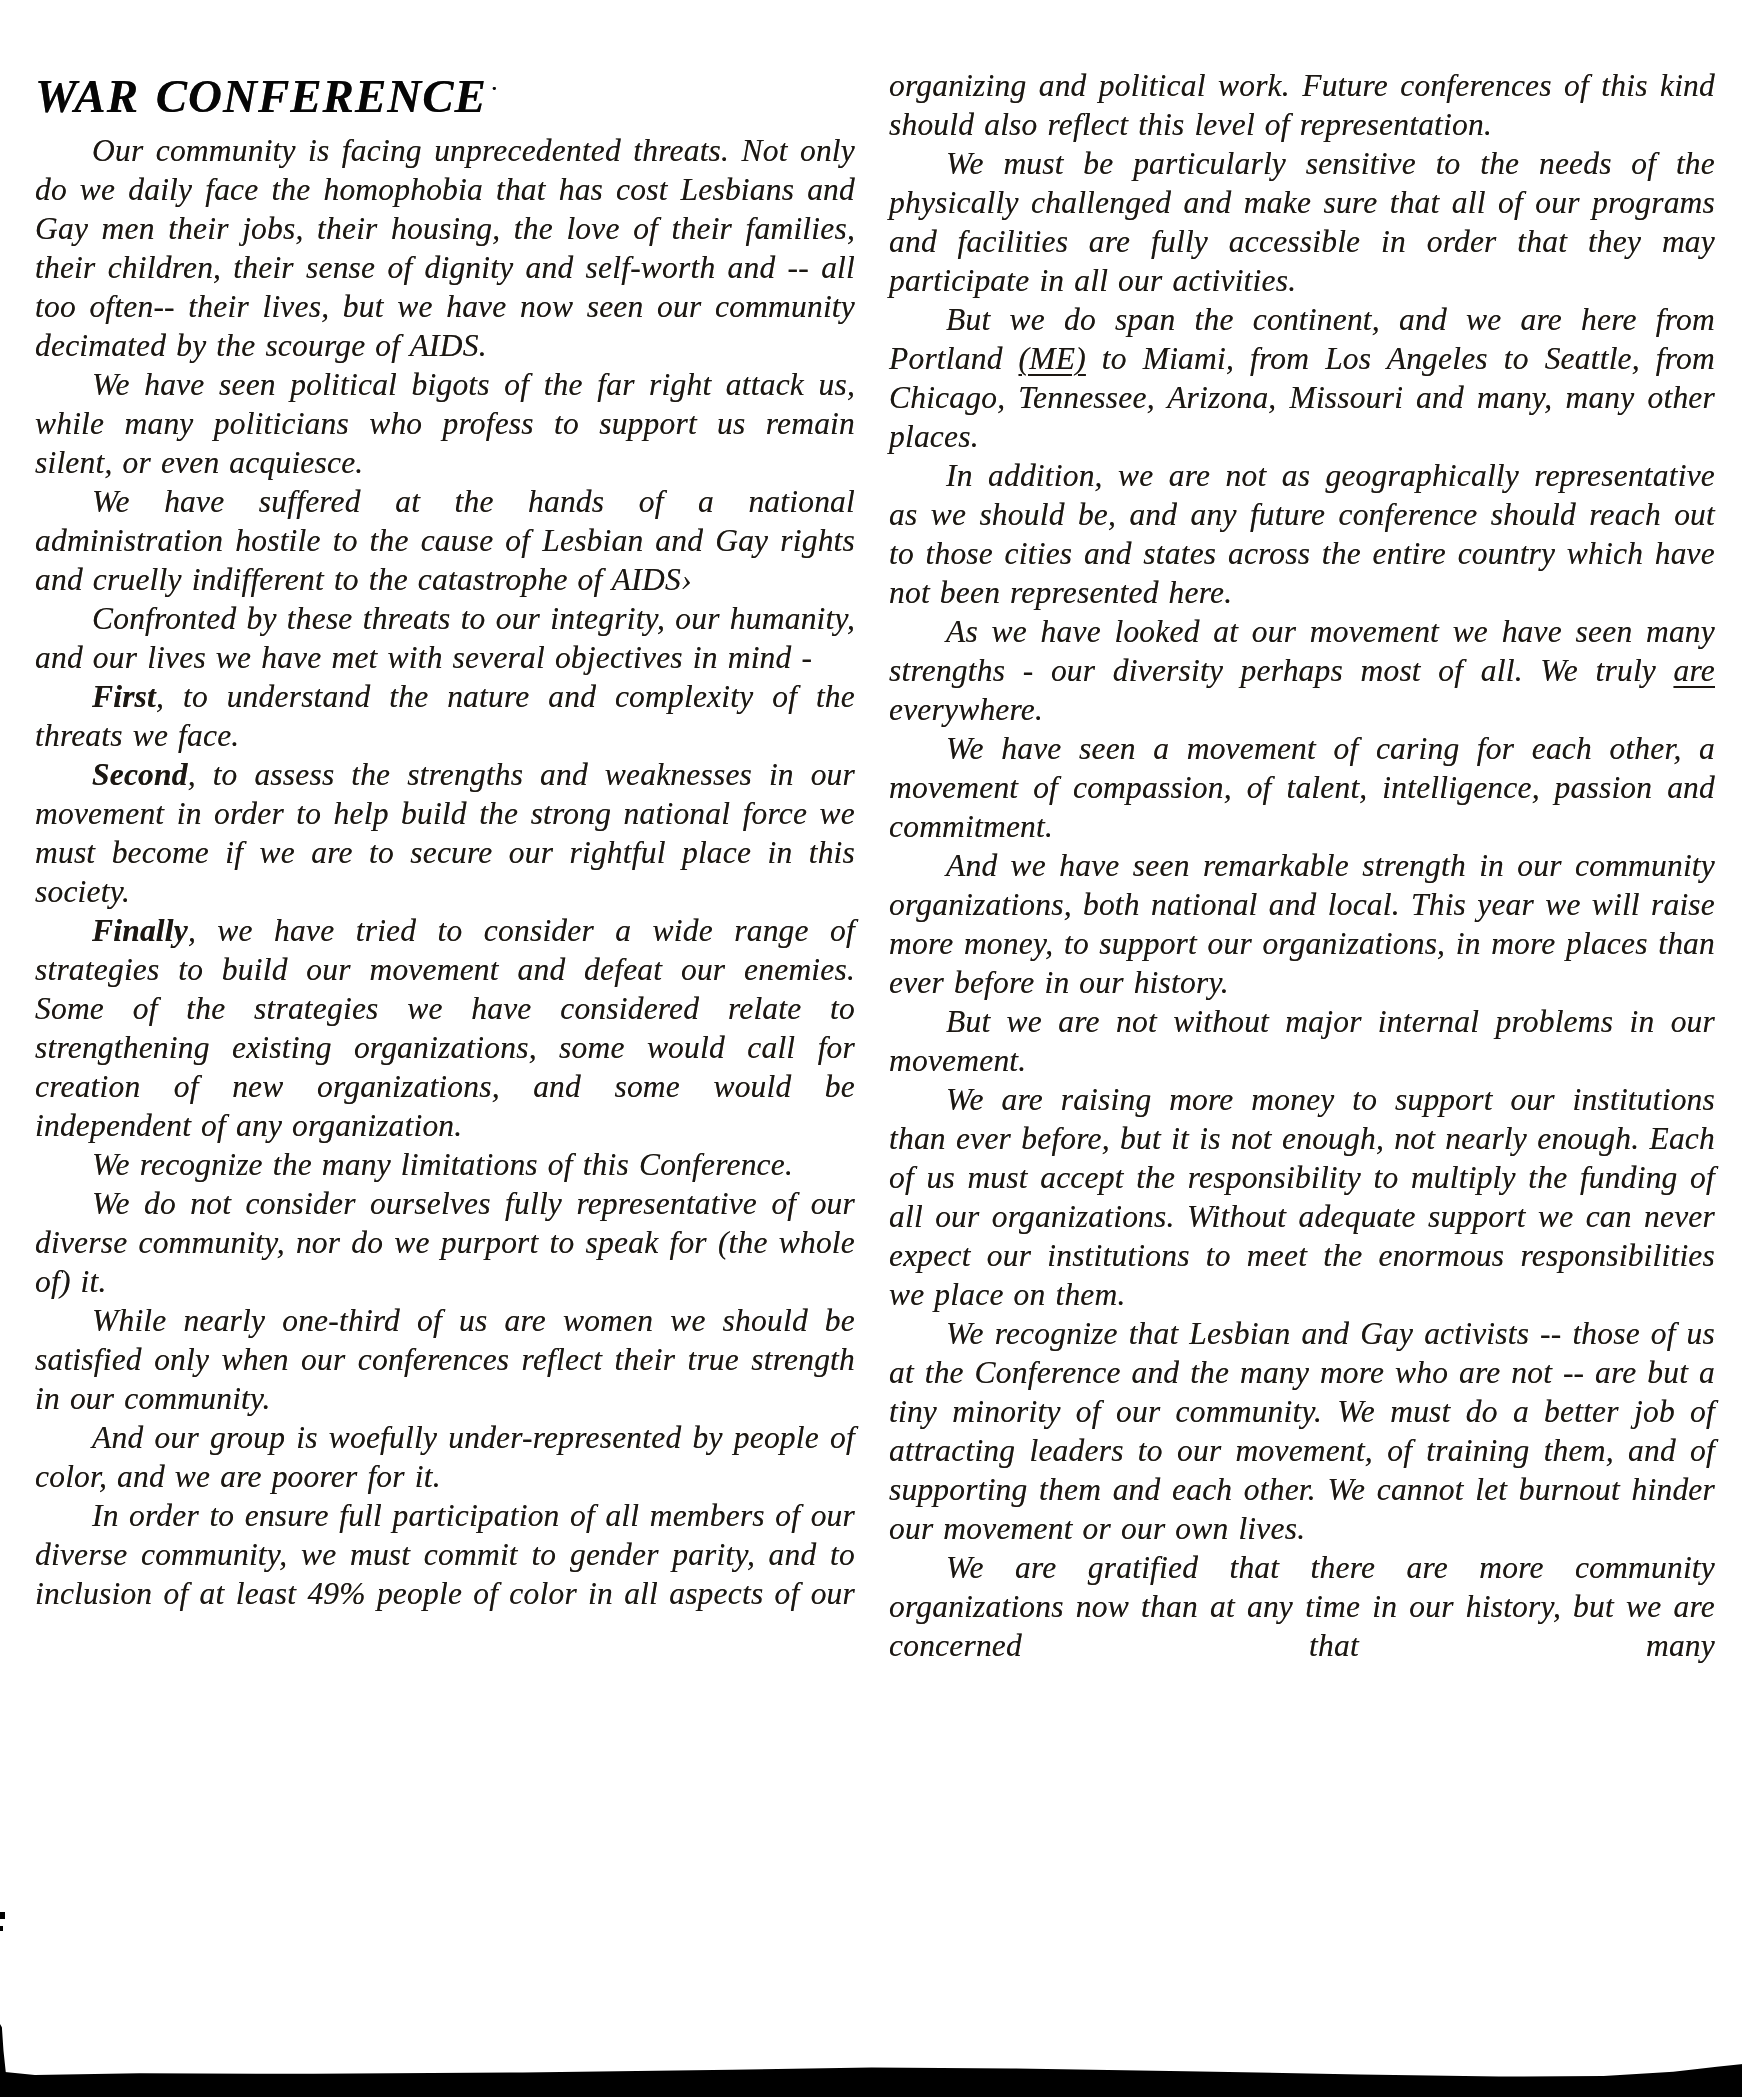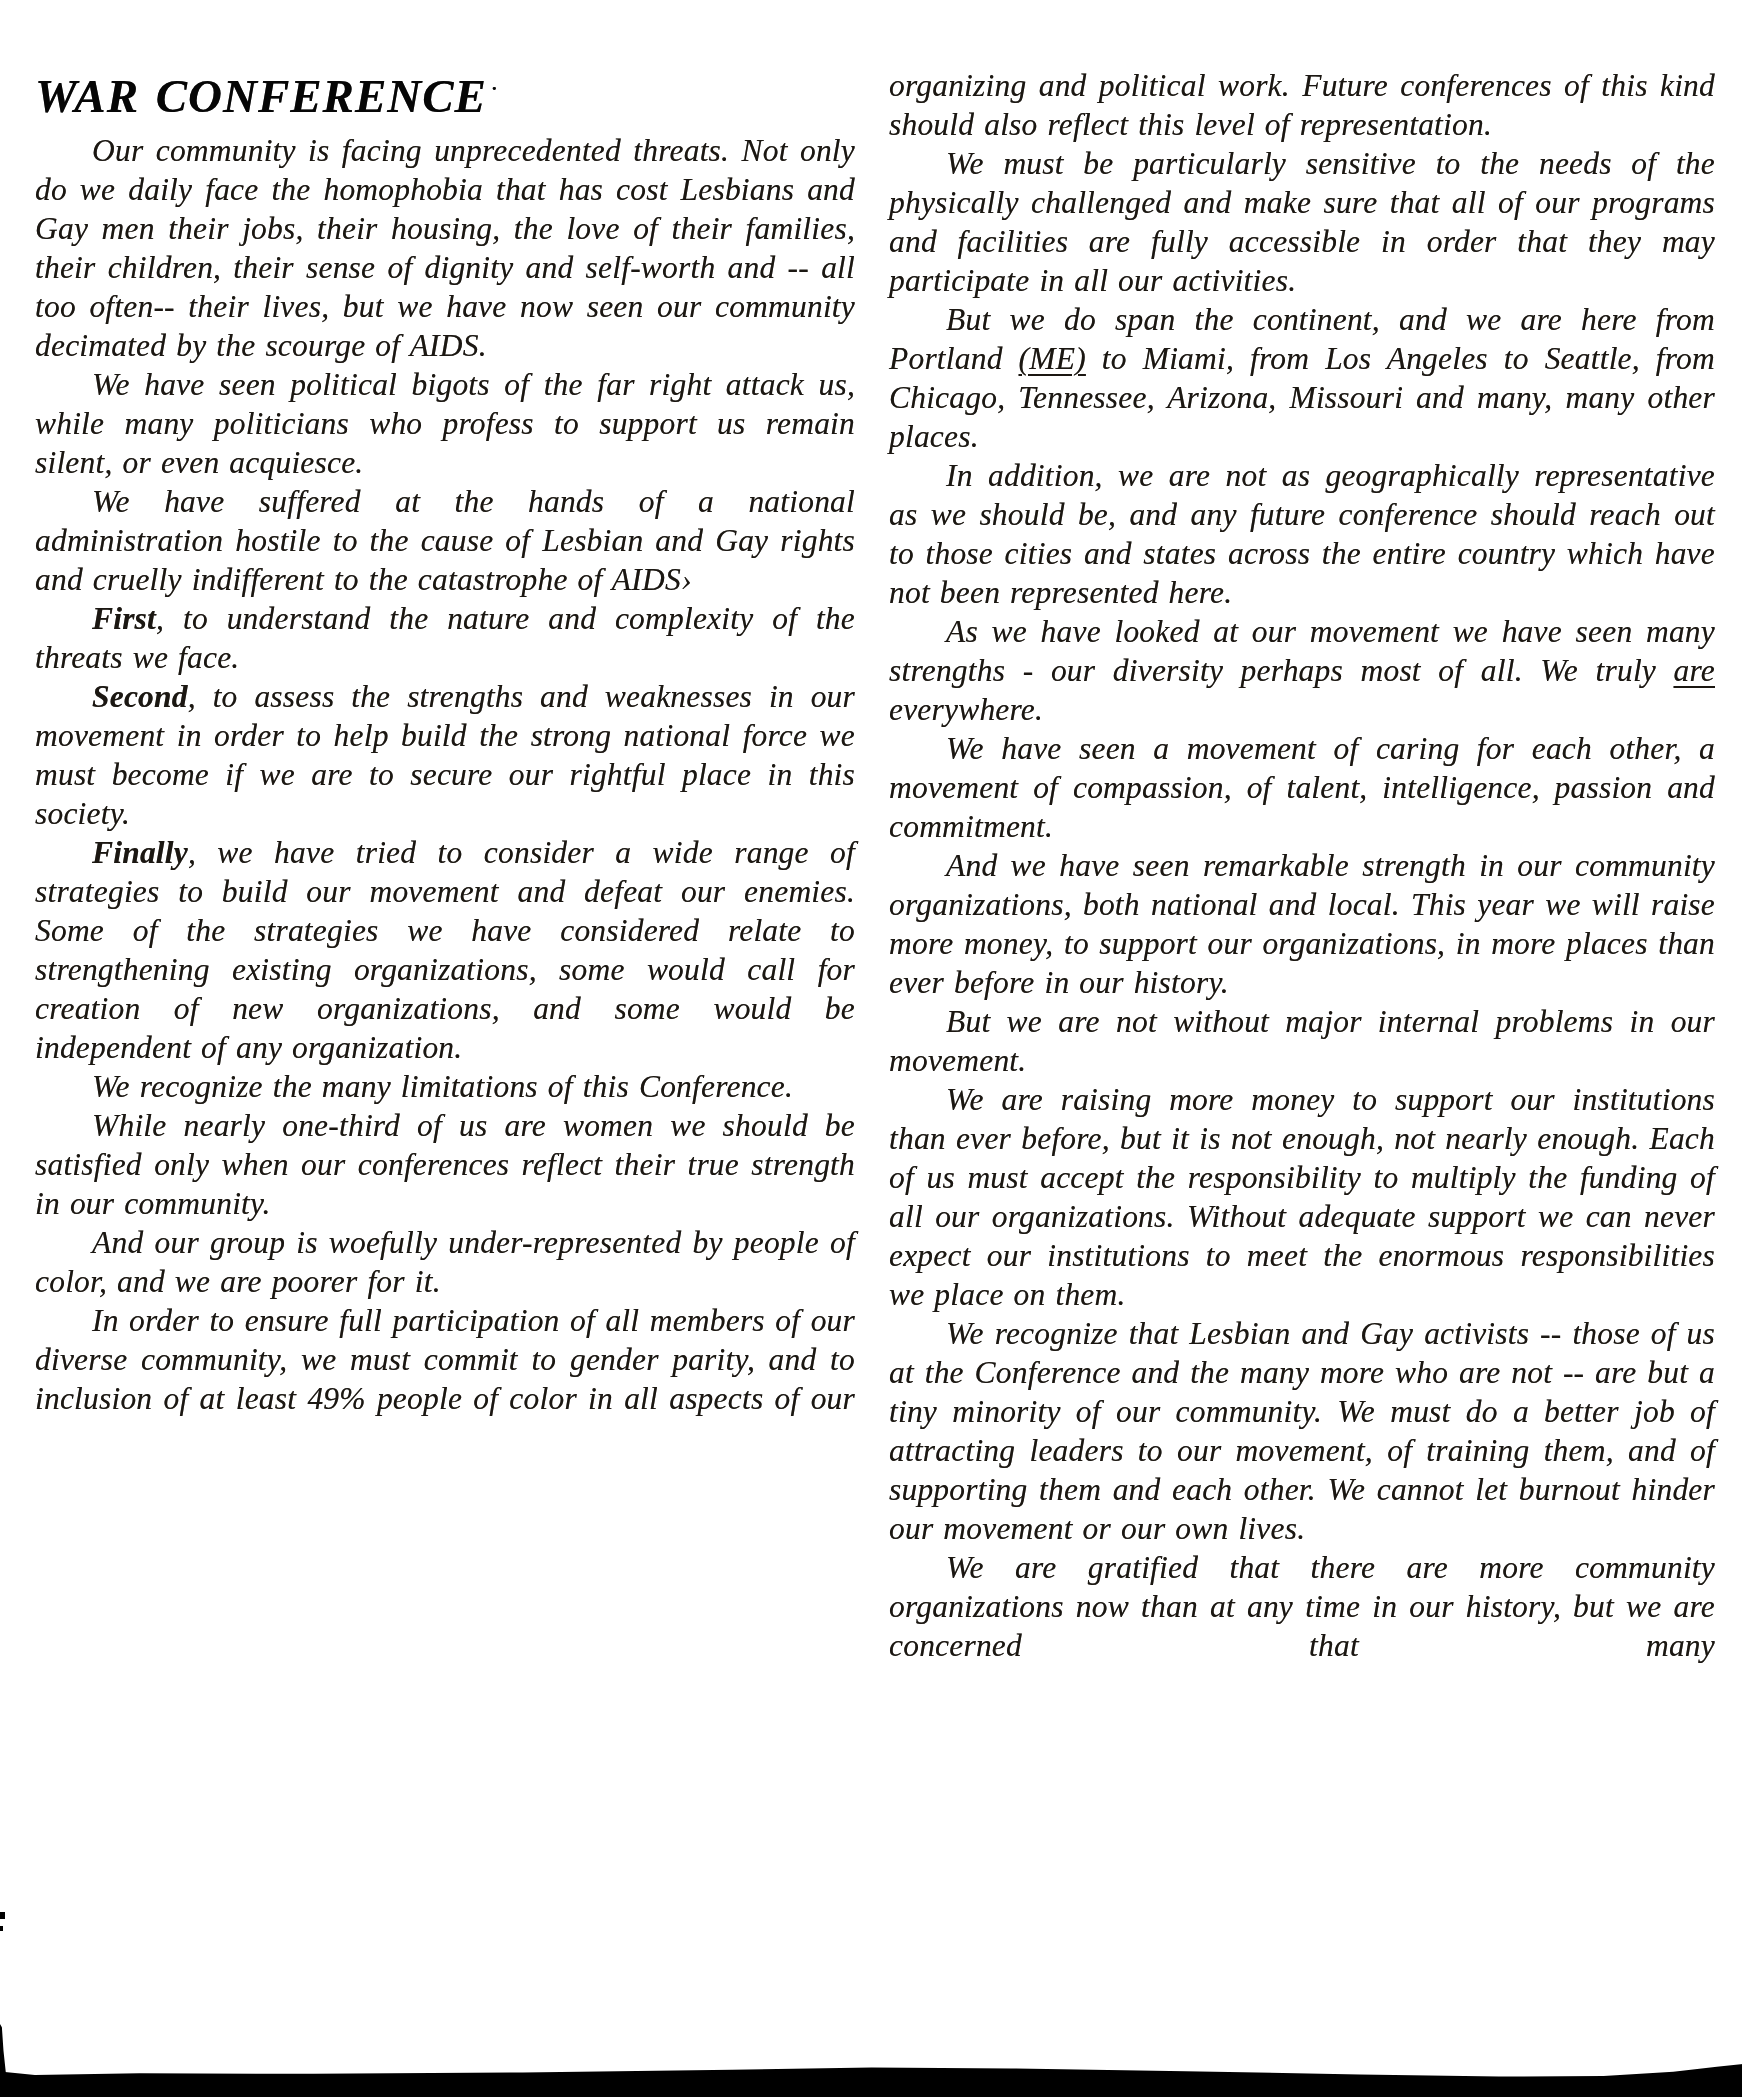--- a/index.html
+++ b/index.html
@@ -68,24 +68,26 @@
 </head>
 <body>
 
 <div class="column" id="col-left">
   <h1 class="doc-title"><span>WAR CONFERENCE</span><span class="title-mark">·</span><br>
   </h1>
   <div>
       <p class="para indent">Our community is facing unprecedented threats. Not only do we daily face the homophobia that has cost Lesbians and Gay men their jobs, their housing, the love of their families, their children, their sense of dignity and self-worth and -- all too often-- their lives, but we have now seen our community decimated by the scourge of AIDS.</p>
       <p class="para indent">We have seen political bigots of the far right attack us, while many politicians who profess to support us remain silent, or even acquiesce.</p>
       <p class="para indent">We have suffered at the hands of a national administration hostile to the cause of Lesbian and Gay rights and cruelly indifferent to the catastrophe of AIDS›</p>
+      <p class="para indent">Confronted by these threats to our integrity, our humanity, and our lives we have met with several objectives in mind -</p>
       <p class="para indent"><b>First</b>, to understand the nature and complexity of the threats we face.</p>
       <p class="para indent"><b>Second</b>, to assess the strengths and weaknesses in our movement in order to help build the strong national force we must become if we are to secure our rightful place in this society.</p>
       <p class="para indent"><b>Finally</b>, we have tried to consider a wide range of strategies to build our movement and defeat our enemies. Some of the strategies we have considered relate to strengthening existing organizations, some would call for creation of new organizations, and some would be independent of any organization.</p>
       <p class="para indent">We recognize the many limitations of this Conference.</p>
+      <p class="para indent">We do not consider ourselves fully representative of our diverse community, nor do we purport to speak for (the whole of) it.</p>
       <p class="para indent">While nearly one-third of us are women we should be satisfied only when our conferences reflect their true strength in our community.</p>
       <p class="para indent">And our group is woefully under-represented by people of color, and we are poorer for it.</p>
       <p class="para indent justify-last">In order to ensure full participation of all members of our diverse community, we must commit to gender parity, and to inclusion of at least 49% people of color in all aspects of our</p>
     </div>
 </div>
 
 <div class="column" id="col-right">
   <div>
       <p class="para">organizing and political work. Future conferences of this kind should also reflect this level of representation.</p>
       <p class="para indent">We must be particularly sensitive to the needs of the physically challenged and make sure that all of our programs and facilities are fully accessible in order that they may participate in all our activities.</p>

